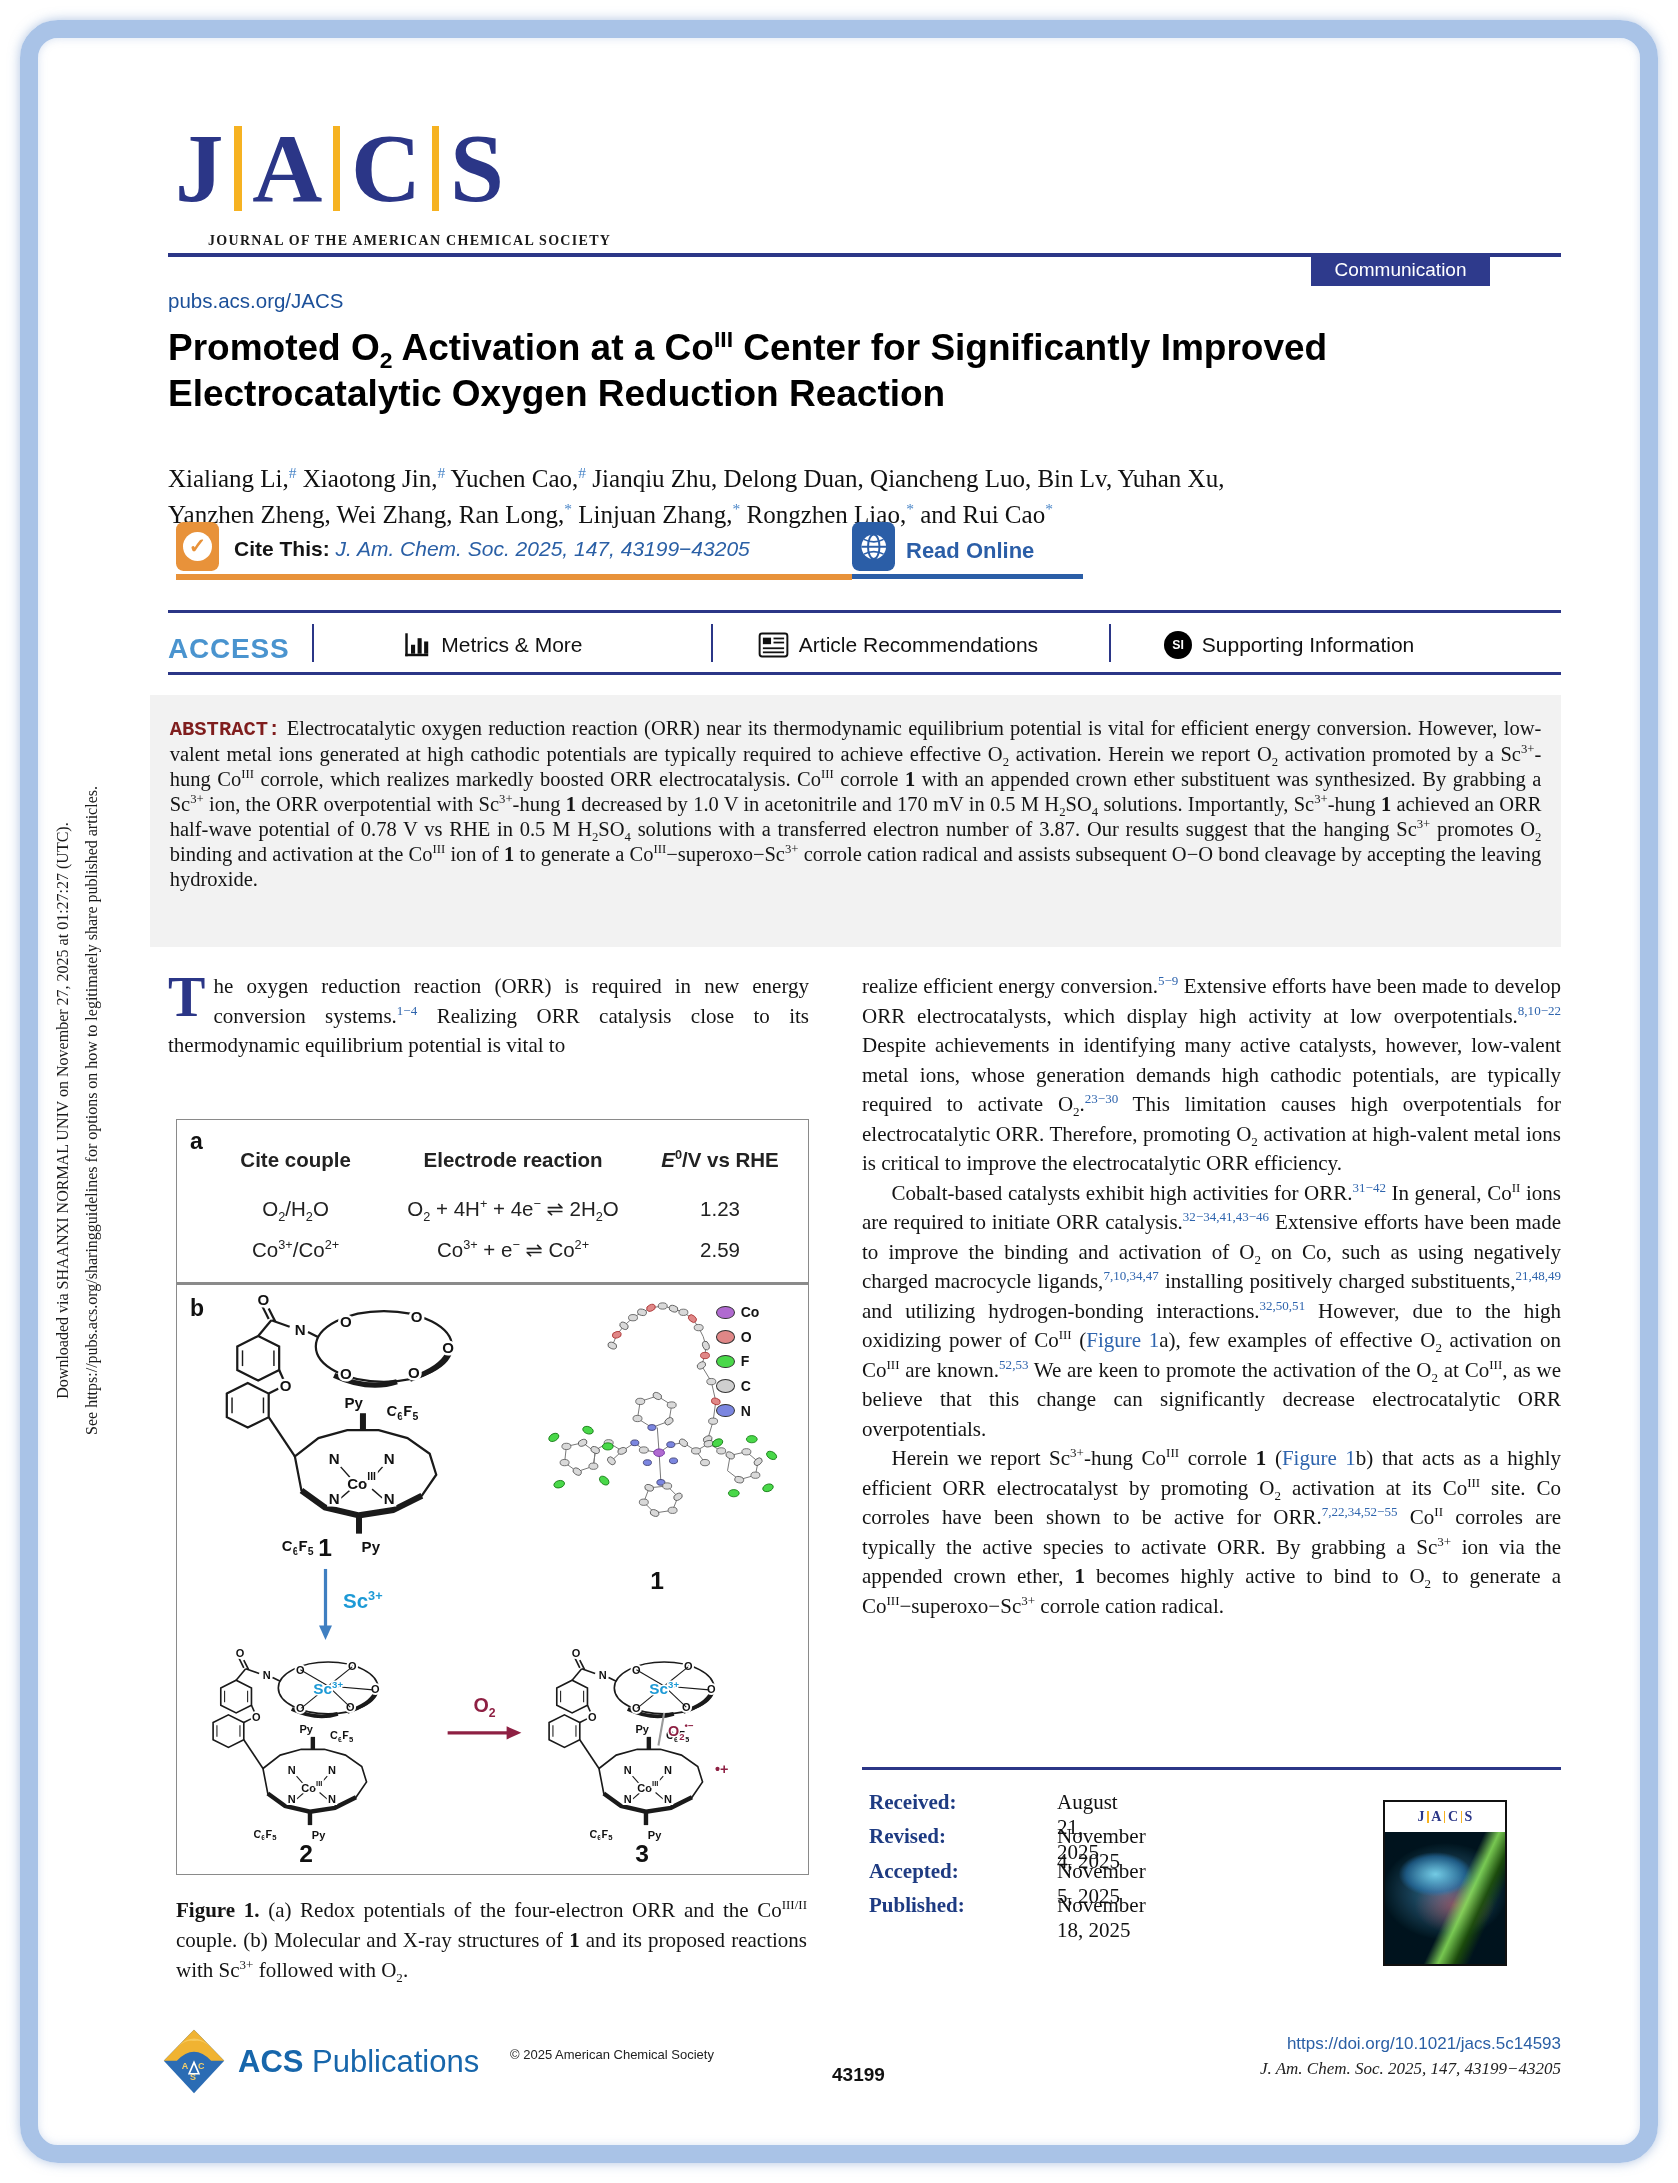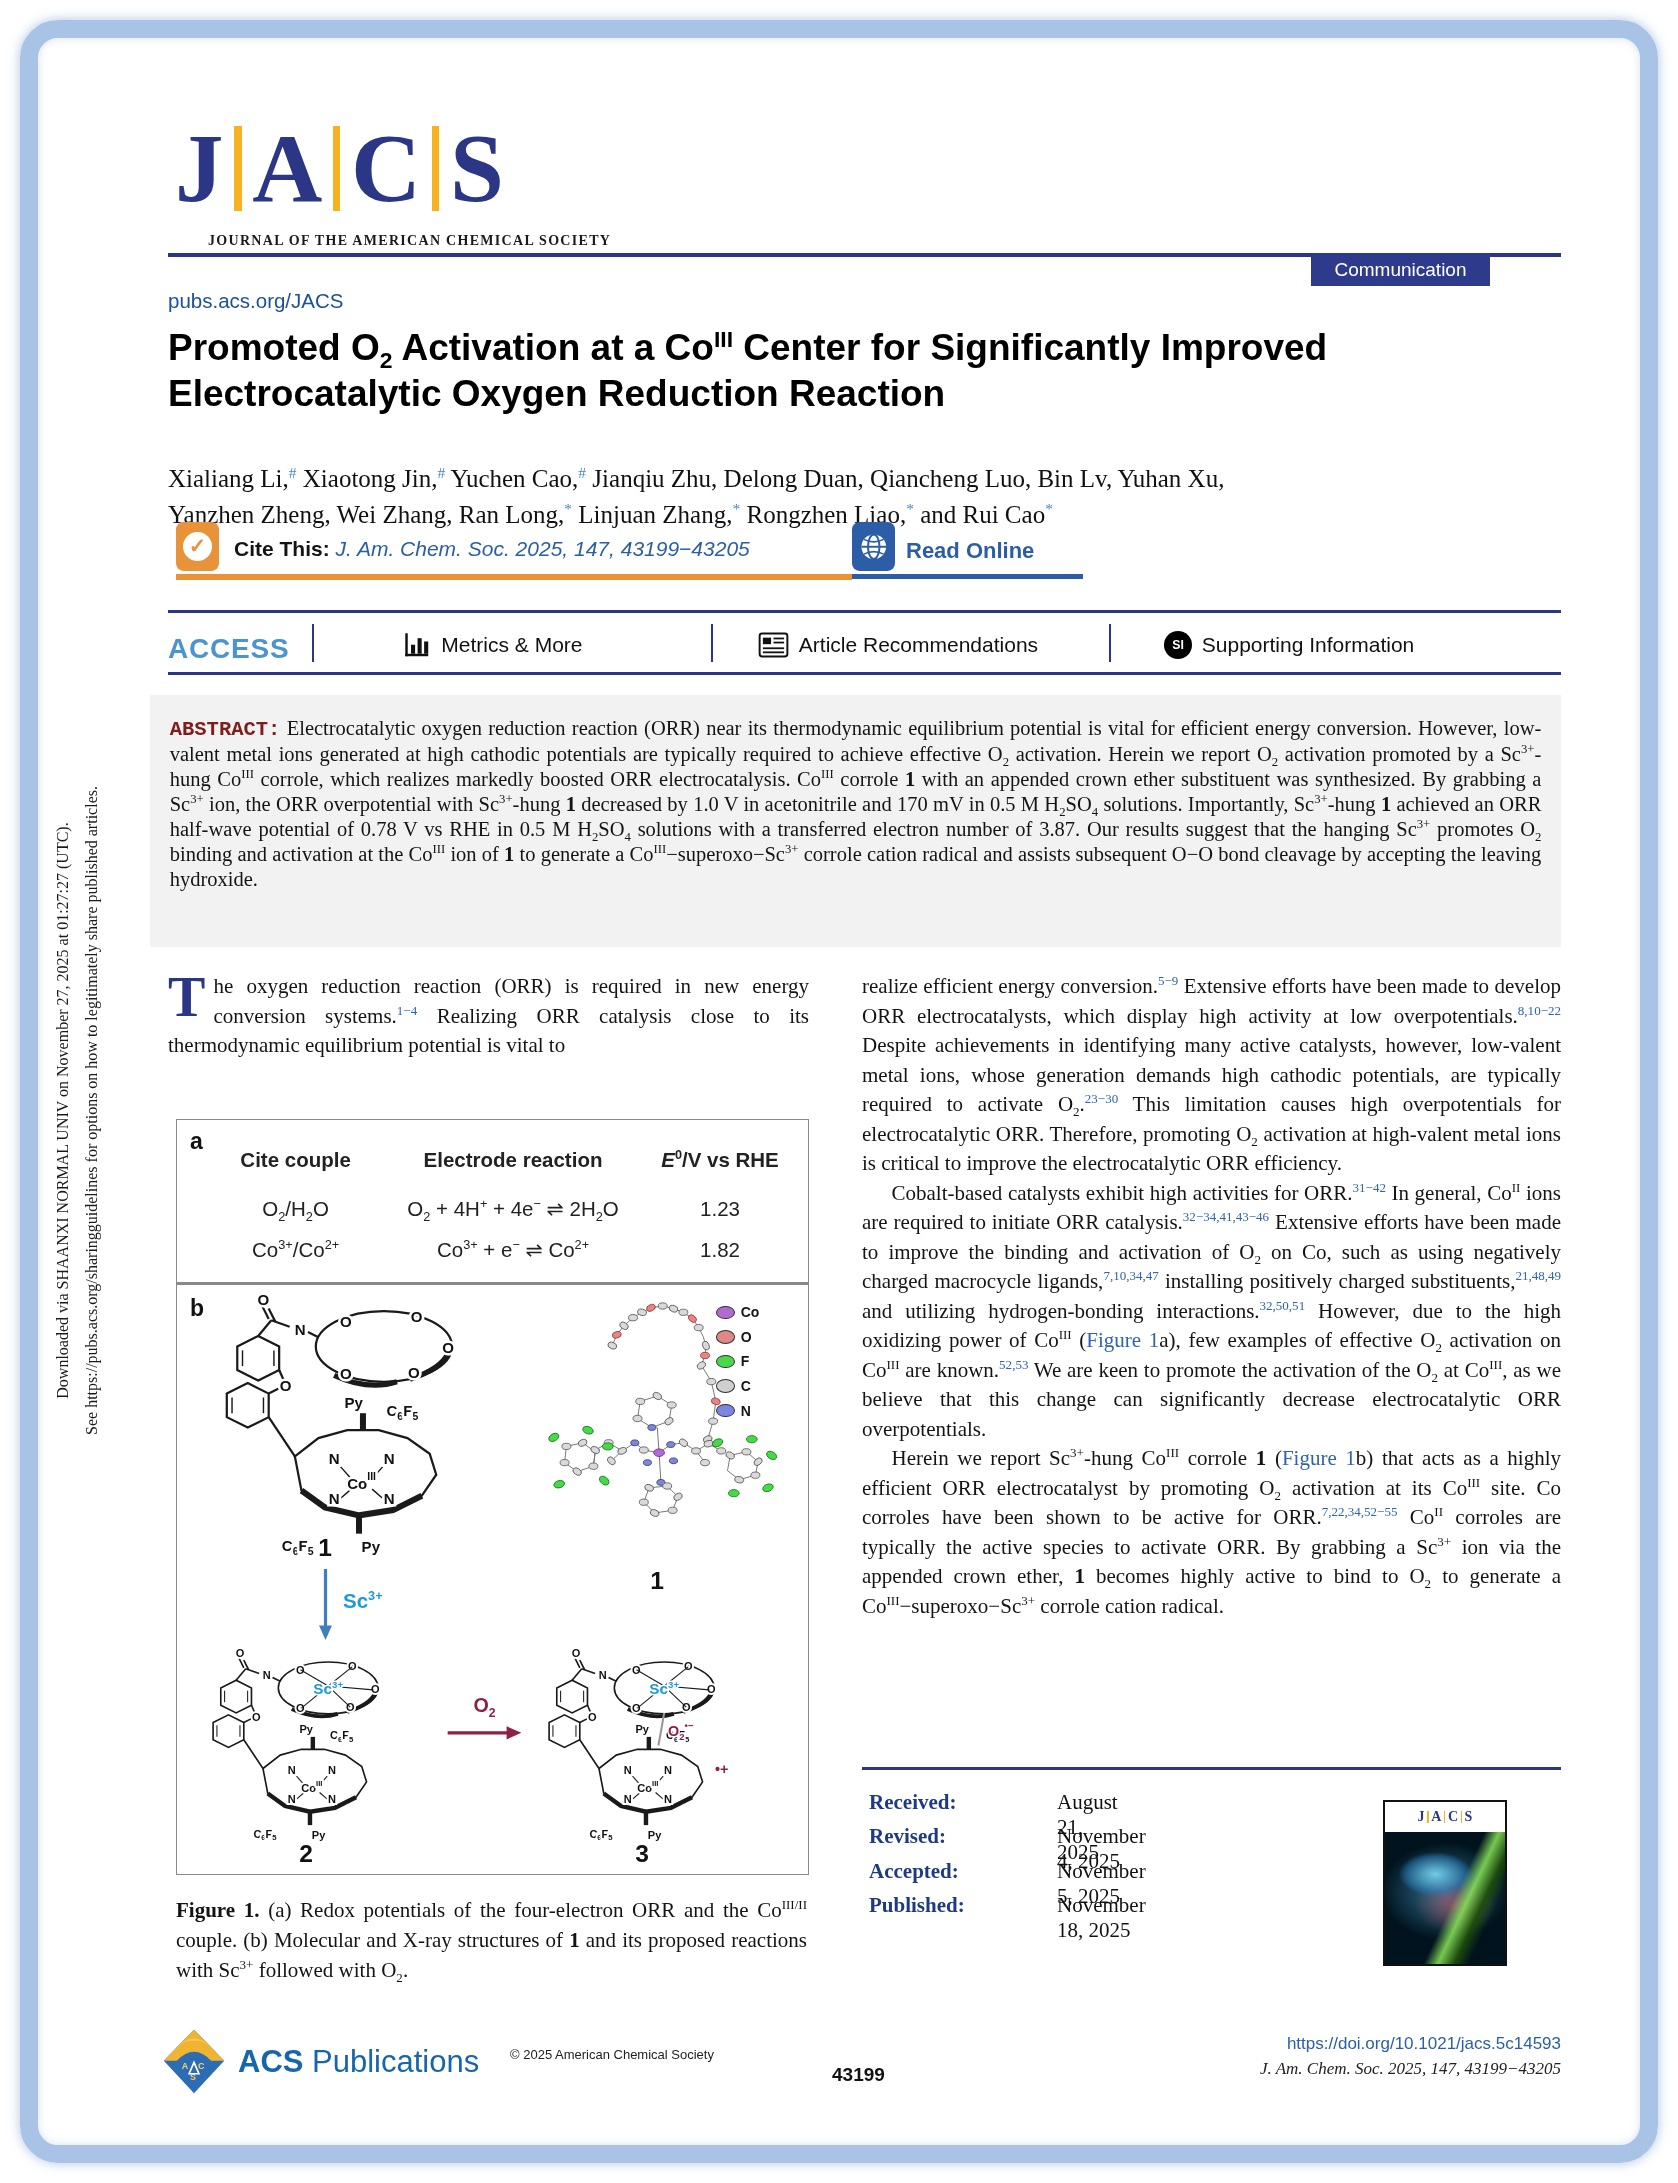--- a/index.html
+++ b/index.html
@@ -265,21 +265,21 @@
   <div class="abs figbox" style="left:176px;top:1119px;width:631px;height:754px;">
     <div class="abs figlabel" style="left:13px;top:8.2px;">a</div>
     <div class="abs ftab h" style="left:24.6px;top:28px;width:188px;">Cite couple</div>
     <div class="abs ftab h" style="left:213px;top:28px;width:246px;">Electrode reaction</div>
     <div class="abs ftab h" style="left:467px;top:28px;width:152px;"><i>E</i><sup>0</sup>/V vs RHE</div>
     <div class="abs ftab" style="left:24.6px;top:77px;width:188px;">O<sub>2</sub>/H<sub>2</sub>O</div>
     <div class="abs ftab" style="left:213px;top:77px;width:246px;">O<sub>2</sub> + 4H<sup>+</sup> + 4e<sup>−</sup> ⇌ 2H<sub>2</sub>O</div>
     <div class="abs ftab" style="left:467px;top:77px;width:152px;">1.23</div>
     <div class="abs ftab" style="left:24.6px;top:118px;width:188px;">Co<sup>3+</sup>/Co<sup>2+</sup></div>
     <div class="abs ftab" style="left:213px;top:118px;width:246px;">Co<sup>3+</sup> + e<sup>−</sup> ⇌ Co<sup>2+</sup></div>
-    <div class="abs ftab" style="left:467px;top:118px;width:152px;">1.82</div>
+    <div class="abs ftab" style="left:467px;top:118px;width:152px;">2.59</div>
     <div class="abs" style="left:0;top:162px;width:631px;height:2.5px;background:#8a8a8a;"></div>
     <div class="abs figlabel" style="left:13px;top:175px;">b</div>
 
     <svg class="abs" style="left:20.5px;top:174px;width:288px;height:262px;" viewBox="0 0 220 200">
       <use href="#sym-corrole"></use>
     </svg>
     <div class="abs structnum" style="left:115px;top:414px;width:66px;">1</div>
 
     <svg class="abs" style="left:138px;top:447px;width:21px;height:75px;" viewBox="0 0 26 92">
       <line x1="13" y1="2" x2="13" y2="74" stroke="#3f7fc1" stroke-width="4"></line>

